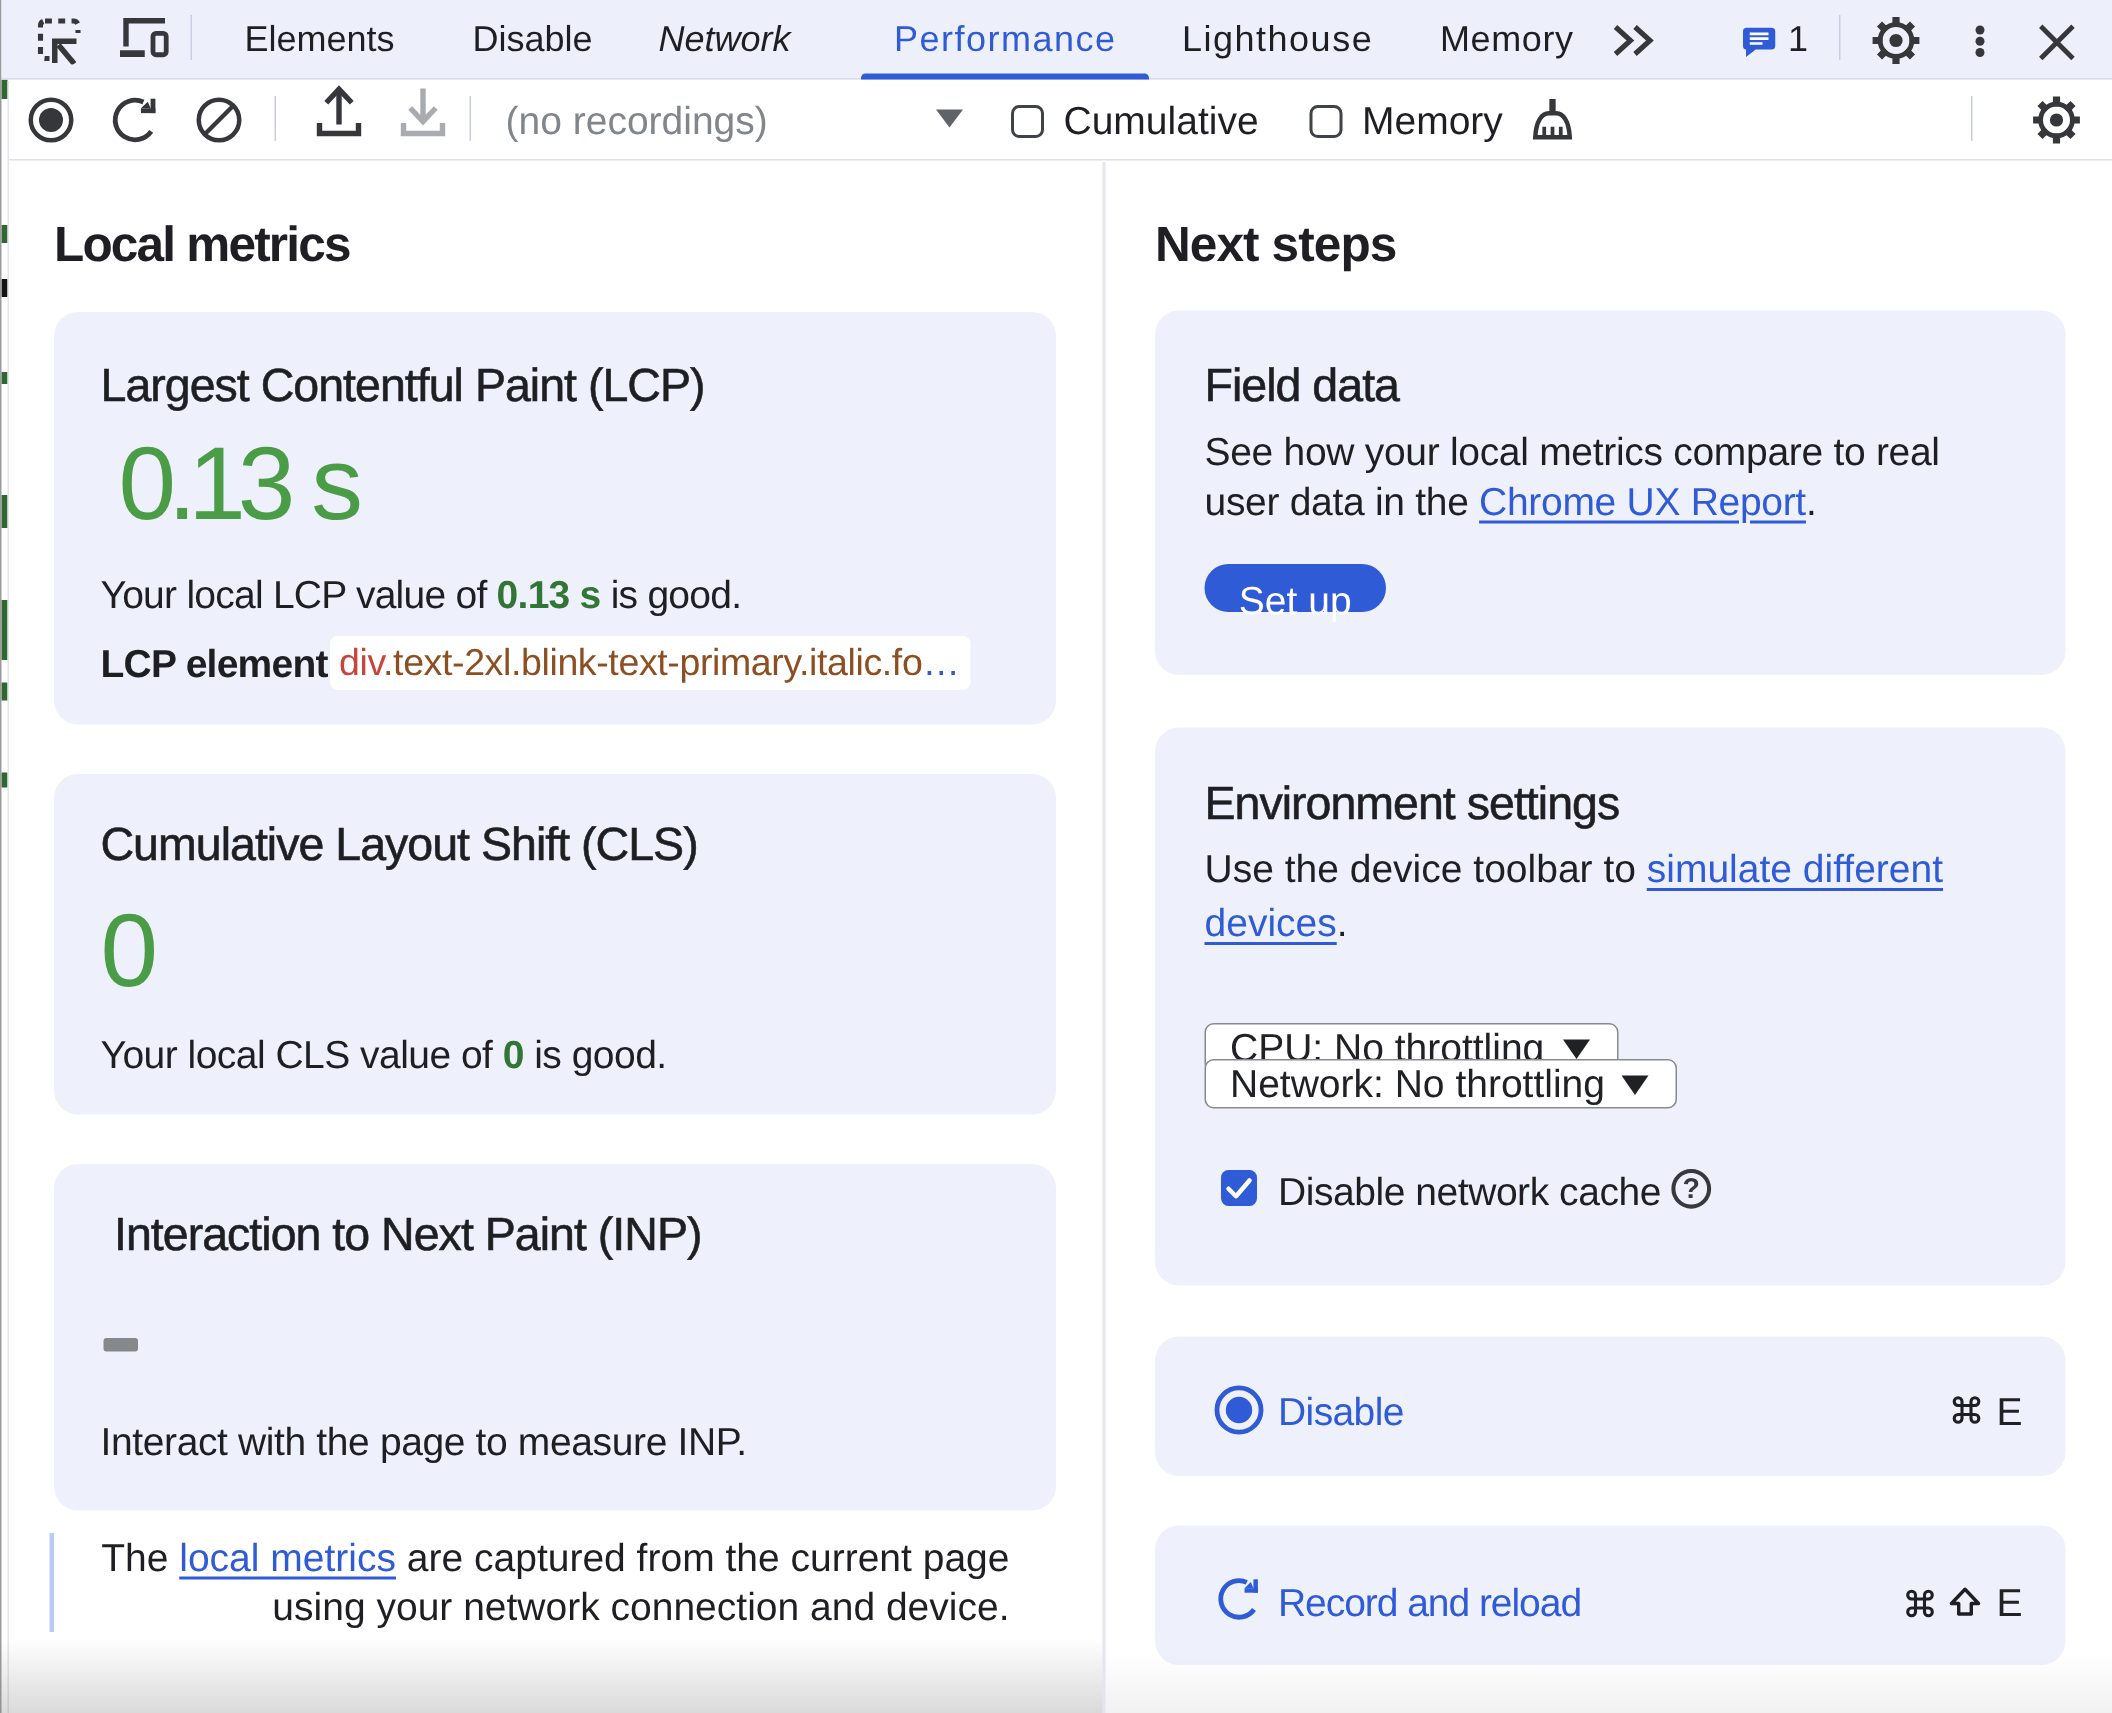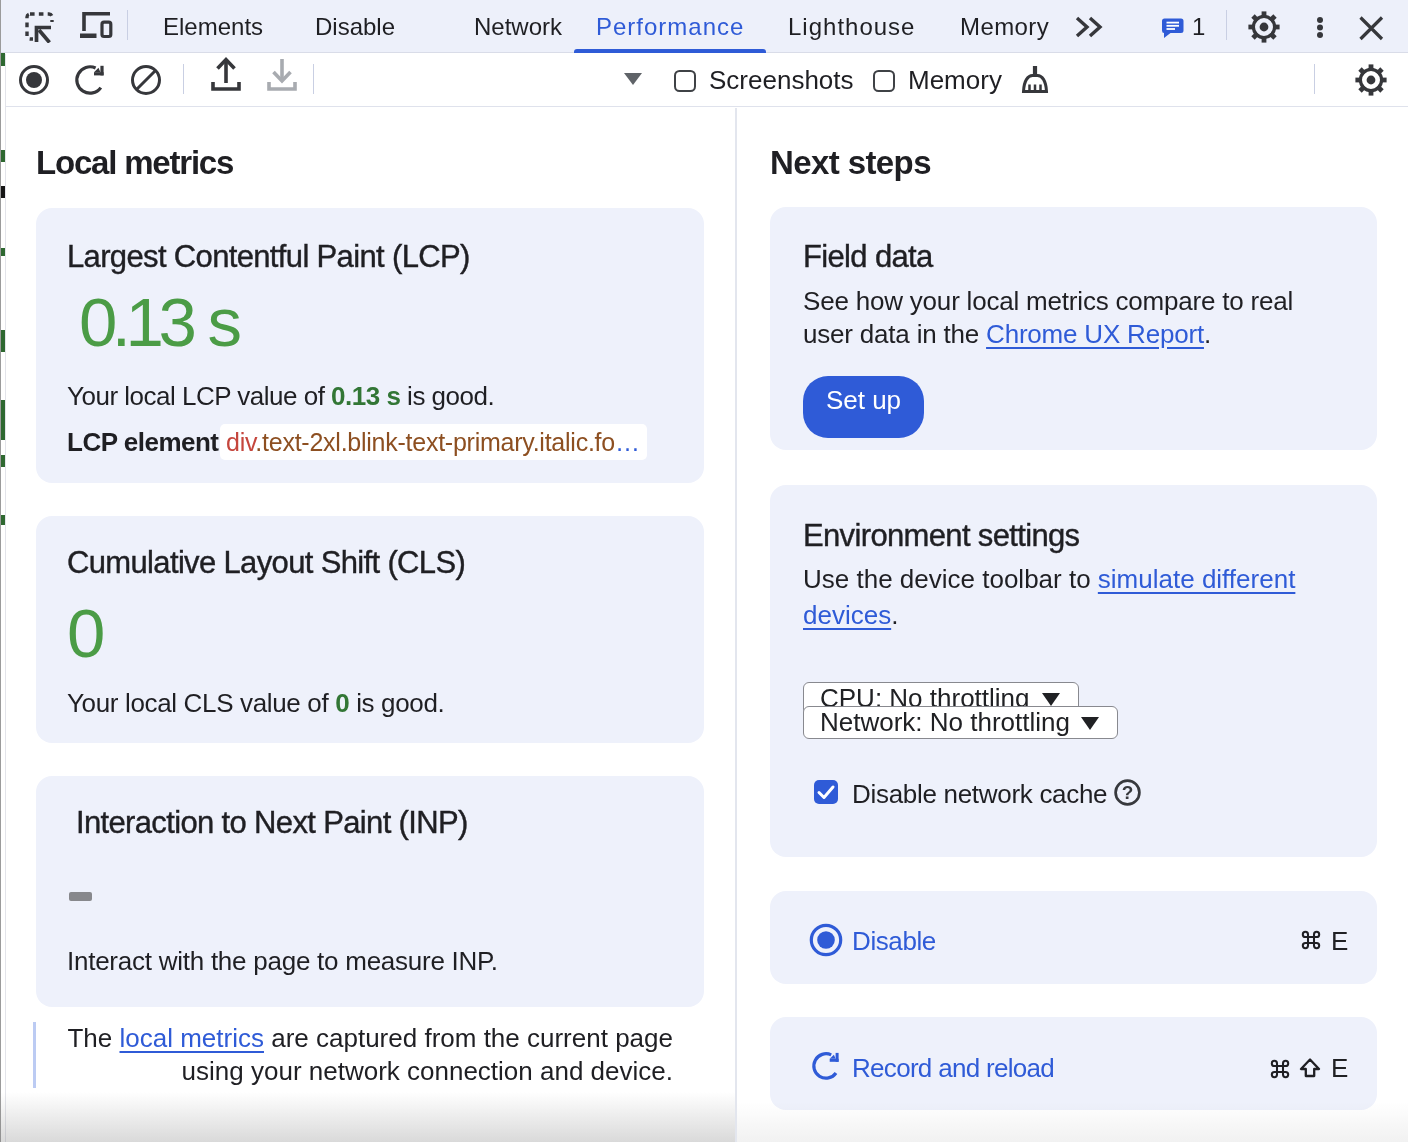--- a/index.html
+++ b/index.html
@@ -38,21 +38,21 @@
   a.lnk { color:var(--blue); text-decoration:underline; text-underline-offset:4px; }
   
   #chip { position:absolute; left:220px; top:424px; height:36px; background:#fff; border-radius:5px;
           font-size:25px; line-height:36px; padding:0 7px 0 6px; white-space:nowrap; letter-spacing:-0.25px; }
   
   .sel-box { position:absolute; background:#fff; border:1px solid #88898f; border-radius:6px;
              font-size:26px; color:#202124; }
   .sel-box .tri { position:absolute; width:0; height:0; border-left:9px solid transparent;
                   border-right:9px solid transparent; border-top:13px solid #202124; }
   
-  #setup { position:absolute; left:803px; top:376px; width:121px; height:62px; background:var(--blue);
+  #setup { position:absolute; left:803px; top:376px; width:121px; height:32px; background:var(--blue);
            border-radius:25px; color:#fff; font-size:26px; text-align:center; line-height:48px; }
   
   .chk { position:absolute; width:24px; height:24px; border-radius:5px; background:var(--blue); }
   
   #note { position:absolute; left:33px; top:1022px; width:640px; border-left:3px solid #bccbf3;
           padding-left:24px; font-size:26px; line-height:33px; color:var(--ink);text-align:right; }
   
   #fadeL { left:0; top:1092px; width:735px; height:50px;
            background:linear-gradient(to bottom, rgba(120,120,120,0), rgba(120,120,120,0.28)); }
   #fadeR { left:737px; top:1102px; width:671px; height:40px;
@@ -82,21 +82,21 @@
       <line x1="19" y1="19" x2="29.5" y2="31.5" stroke="#36373b" stroke-width="3.7"></line>
     </svg>
     <svg class="abs" style="left:66px;top:12px" width="44" height="28">
       <path d="M38 1.8 H12 V19" fill="none" stroke="#36373b" stroke-width="3.6"></path>
       <rect x="8" y="21.5" width="16.5" height="4.5" fill="#36373b"></rect>
       <rect x="30" y="10.2" width="8.8" height="14.3" rx="2" fill="none" stroke="#36373b" stroke-width="3.2"></rect>
     </svg>
     <div class="vsep" style="left:121px;top:10px;height:30px;"></div>
     <div class="tab" style="left:157px;">Elements</div>
     <div class="tab" style="left:309px;">Disable</div>
-    <div class="tab" style="left:468px;">Network</div>
+    <div class="tab" style="left:433px;font-style:italic;">Network</div>
     <div class="tab sel" style="left:590px;letter-spacing:1px;">Performance</div>
     <div class="tab" style="left:782px;letter-spacing:1px;">Lighthouse</div>
     <div class="tab" style="left:954px;letter-spacing:0.4px;">Memory</div>
     <div id="underline"></div>
     <svg class="abs" style="left:1068px;top:16px" width="42" height="24">
       <path d="M3 2 L13 11 L3 20" fill="none" stroke="#36373b" stroke-width="3.4"></path>
       <path d="M16 2 L26 11 L16 20" fill="none" stroke="#36373b" stroke-width="3.4"></path>
     </svg>
     <svg class="abs" style="left:1155px;top:18px" width="24" height="21">
       <path d="M3.5 0.5 H20 Q22.5 0.5 22.5 3 V12.5 Q22.5 15 20 15 H9.5 L3 20 V15 Q1 15 1 12.5 V3 Q1 0.5 3.5 0.5 Z" fill="#2f5bd7"></path>
@@ -149,23 +149,24 @@
       <path d="M16 6 V29" stroke="#36373b" stroke-width="3.6" fill="none"></path>
       <path d="M7.5 14.5 L16 5.5 L24.5 14.5" stroke="#36373b" stroke-width="3.6" fill="none"></path>
       <path d="M3 28 V35 H29 V28" stroke="#36373b" stroke-width="3.6" fill="none"></path>
     </svg>
     <svg class="abs" style="left:260px;top:0px" width="32" height="40">
       <path d="M16 5 V26" stroke="#a8abb0" stroke-width="3.6" fill="none"></path>
       <path d="M7.5 18 L16 27 L24.5 18" stroke="#a8abb0" stroke-width="3.6" fill="none"></path>
       <path d="M3 28 V35 H29 V28" stroke="#a8abb0" stroke-width="3.6" fill="none"></path>
     </svg>
     <div class="vsep" style="left:307px;top:10px;height:30px;"></div>
+    <div class="abs" style="left:331px;top:0;line-height:53px;font-size:26px;color:#80868b;">(no recordings)</div>
     <div class="abs" style="left:618px;top:19px;width:0;height:0;border-left:9px solid transparent;border-right:9px solid transparent;border-top:12px solid #5f6368;"></div>
     <div class="abs" style="left:668px;top:16px;width:22px;height:22px;border:2.6px solid #3f4246;border-radius:5.5px;background:#fff;"></div>
-    <div class="abs" style="left:703px;top:0;line-height:53px;font-size:26px;color:#1f1f23;">Screenshots</div>
+    <div class="abs" style="left:703px;top:0;line-height:53px;font-size:26px;color:#1f1f23;">Cumulative</div>
     <div class="abs" style="left:867px;top:16px;width:22px;height:22px;border:2.6px solid #3f4246;border-radius:5.5px;background:#fff;"></div>
     <div class="abs" style="left:902px;top:0;line-height:53px;font-size:26px;color:#1f1f23;">Memory</div>
     <svg class="abs" style="left:1013px;top:10px" width="34" height="34">
       <path d="M16 2 V11" stroke="#36373b" stroke-width="4.2" fill="none"></path>
       <path d="M4.5 27.5 C5 16.5 9 11.5 13.5 11.5 H18.5 C23 11.5 27 16.5 27.5 27.5 Z" fill="none" stroke="#36373b" stroke-width="3"></path>
       <path d="M10.5 27 V20.5 M16 27 V20.5 M21.5 27 V20.5" stroke="#36373b" stroke-width="2.5" fill="none"></path>
     </svg>
     <div class="vsep" style="left:1308px;top:10px;height:30px;"></div>
     <svg class="abs" style="left:1347px;top:8px" width="36" height="36">
       <circle cx="18" cy="18" r="10.6" fill="none" stroke="#36373b" stroke-width="3.2"></circle>

